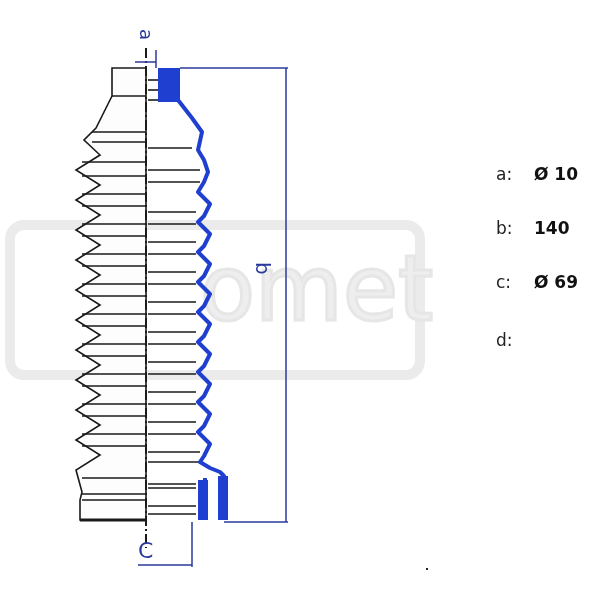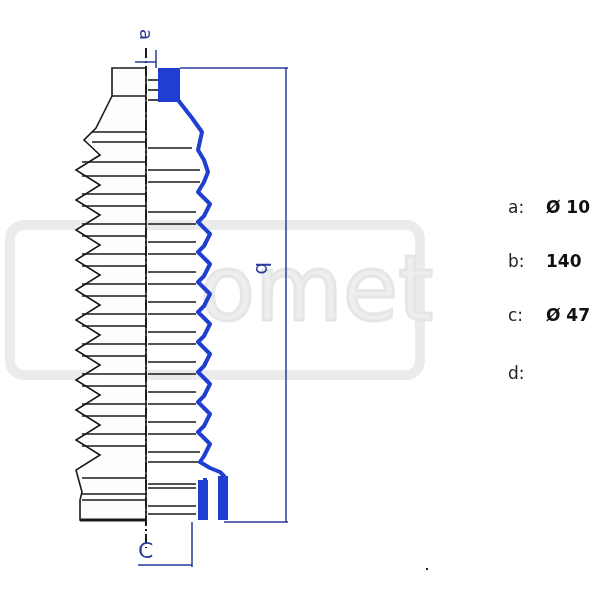--- a/index.html
+++ b/index.html
@@ -1,19 +1,19 @@
 <!DOCTYPE html>
 <html><head>
 <meta charset="utf-8">
 <style>
   html, body { margin:0; padding:0; background:#ffffff; }
   body { width:600px; height:600px; position:relative; overflow:hidden; font-family:"DejaVu Sans", sans-serif; }
   .drawing { position:absolute; left:0; top:0; width:600px; height:600px; }
   .specs { position:absolute; left:496px; top:160px; width:104px; }
-  .spec-row { position:absolute; left:12px; height:28px; line-height:28px; font-size:17px; color:#222; white-space:nowrap;margin-top:33px; }
+  .spec-row { position:absolute; left:0; height:28px; line-height:28px; font-size:17px; color:#222; white-space:nowrap; }
   .spec-key { display:inline-block; width:38px; }
   .spec-val { font-weight:bold; color:#111; }
 </style>
 </head>
 <body>
 
 <svg class="drawing" viewBox="0 0 600 600" xmlns="http://www.w3.org/2000/svg">
 
   <g fill="none" stroke="#ebebeb" stroke-width="10">
     <rect x="10" y="225" width="410" height="150" rx="14"></rect>
@@ -113,18 +113,18 @@
 </svg>
 
 <div class="specs">
   <div class="spec-row" style="top:0px">
     <span class="spec-key">a:</span><span class="spec-val">Ø 10</span>
   </div>
   <div class="spec-row" style="top:54px">
     <span class="spec-key">b:</span><span class="spec-val">140</span>
   </div>
   <div class="spec-row" style="top:108px">
-    <span class="spec-key">c:</span><span class="spec-val">Ø 47</span>
+    <span class="spec-key">c:</span><span class="spec-val">Ø 69</span>
   </div>
   <div class="spec-row" style="top:166px">
     <span class="spec-key">d:</span><span class="spec-val"></span>
   </div>
 </div>
 
 </body></html>

